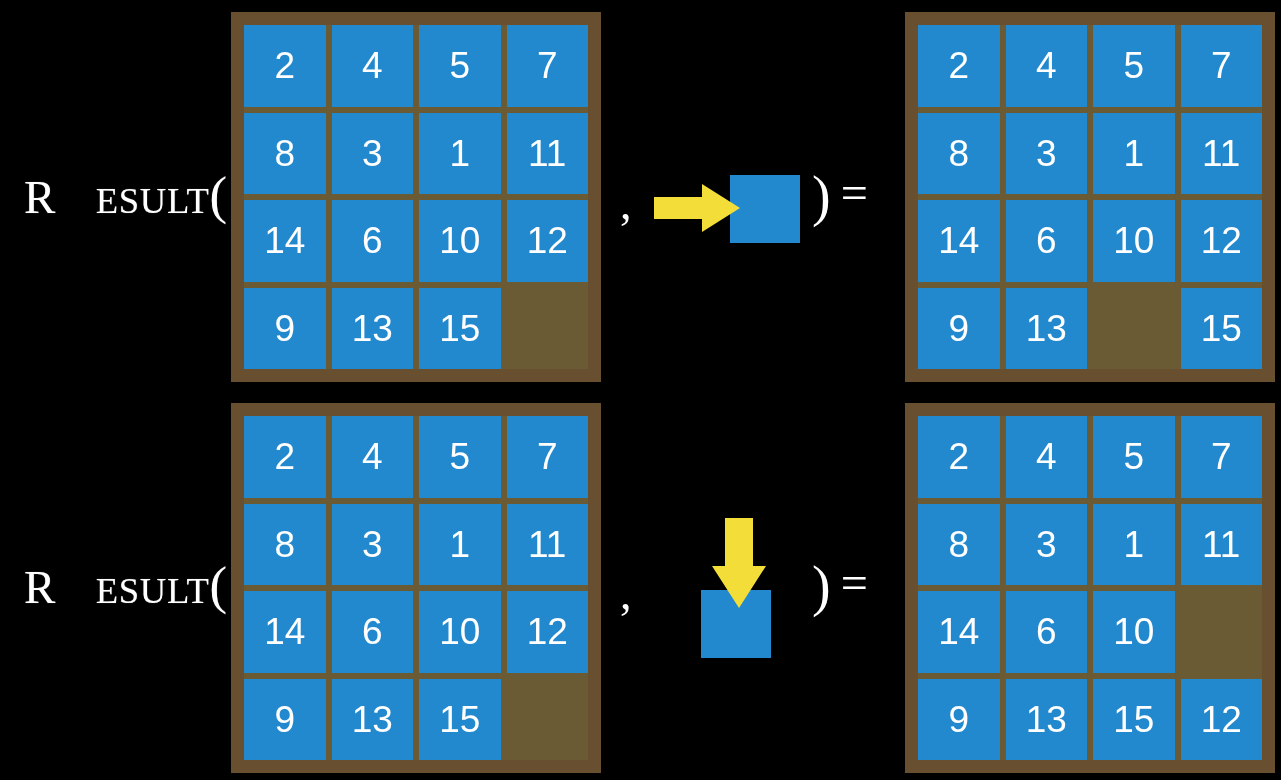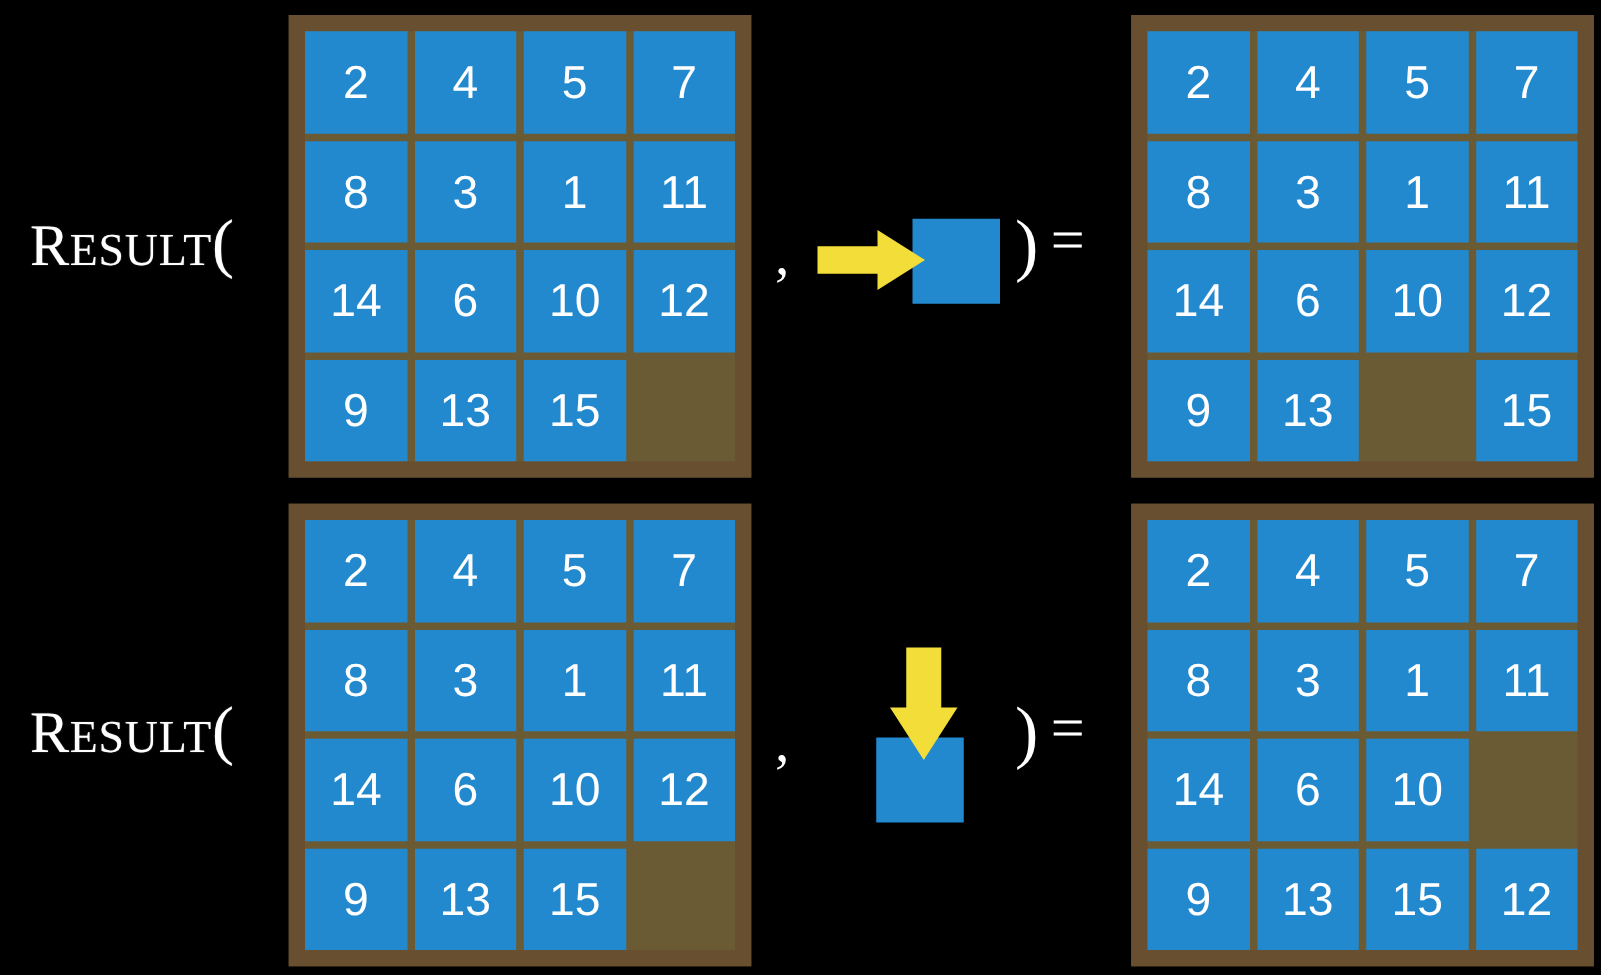--- a/index.html
+++ b/index.html
@@ -41,20 +41,21 @@
     font-weight: 400;
     font-size: 47px;
     line-height: 1;
     white-space: nowrap;
     letter-spacing: 0.5px;
     text-shadow: 0 0 1px rgba(255,255,255,0.45);
   }
   .result-label .smallcaps {
     font-size: 0.78em;
     letter-spacing: 0.6px;
+    margin-left: 40px;
   }
   .result-label .paren {
     font-size: 1.12em;
     letter-spacing: 0;
   }
 
   
   .comma {
     position: absolute;
     color: #ffffff;

